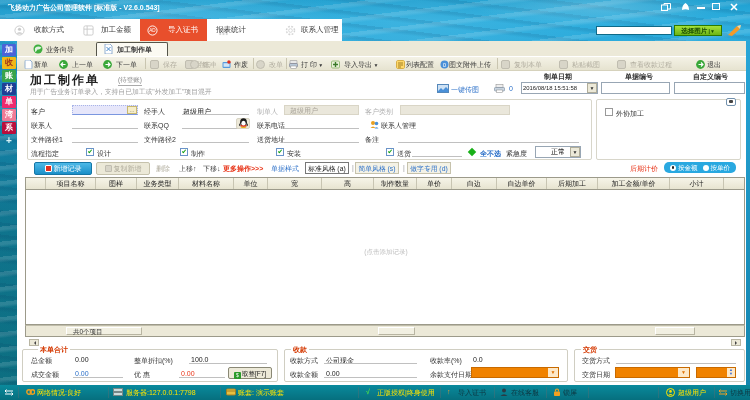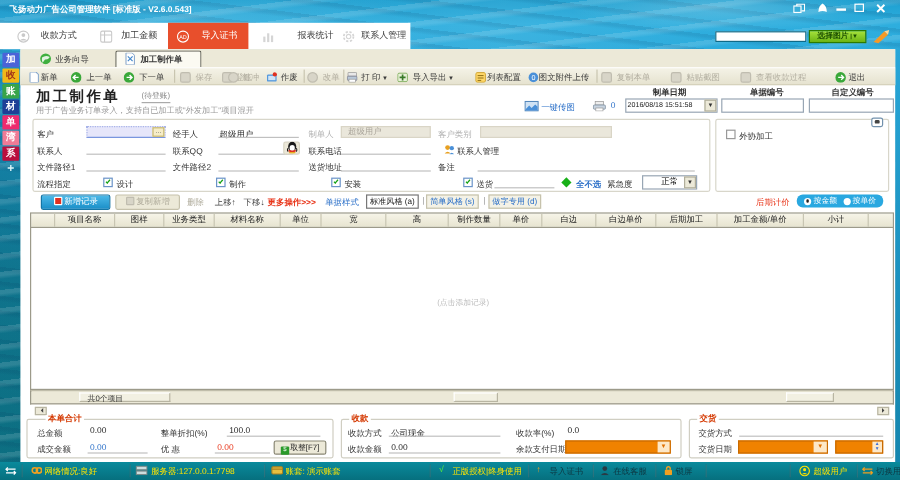--- a/index.html
+++ b/index.html
@@ -101,21 +101,21 @@
  <svg class="micon" style="left:147px" viewBox="0 0 12 12">
       <circle cx="6" cy="6" r="5" fill="none" stroke="#fff"></circle>
       <text x="6" y="8" font-size="5" fill="#fff" text-anchor="middle" font-family="Liberation Sans">AD</text>
     </svg>
  <div class="mitem" style="left:168px;color:#fff">导入证书</div>
  <svg class="micon" style="left:218px" viewBox="0 0 12 12">
       <rect x="1.5" y="6" width="2" height="5" fill="#d5d5d5"></rect>
       <rect x="5" y="3" width="2" height="8" fill="#d5d5d5"></rect>
       <rect x="8.5" y="5" width="2" height="6" fill="#d5d5d5"></rect>
     </svg>
- <div class="mitem" style="left:248px">报表统计</div>
+ <div class="mitem" style="left:216px">报表统计</div>
  <svg class="micon" style="left:285px" viewBox="0 0 12 12">
       <circle cx="6" cy="6" r="2" fill="none" stroke="#d5d5d5"></circle>
       <circle cx="6" cy="6" r="4.4" fill="none" stroke="#d5d5d5" stroke-width="1.6" stroke-dasharray="2 1.5"></circle>
     </svg>
  <div class="mitem" style="left:301px">联系人管理</div>
 
  <div class="searchbox"></div>
  <div class="greenbtn">选择图片<span style="font-size:5px"> |▼</span></div>
  <svg class="ab" style="left:727px;top:24px" width="15" height="13" viewBox="0 0 15 13">
       <path d="M1 11 L10 2 L13 5 L5 12 Z" fill="#f59a27"></path>

